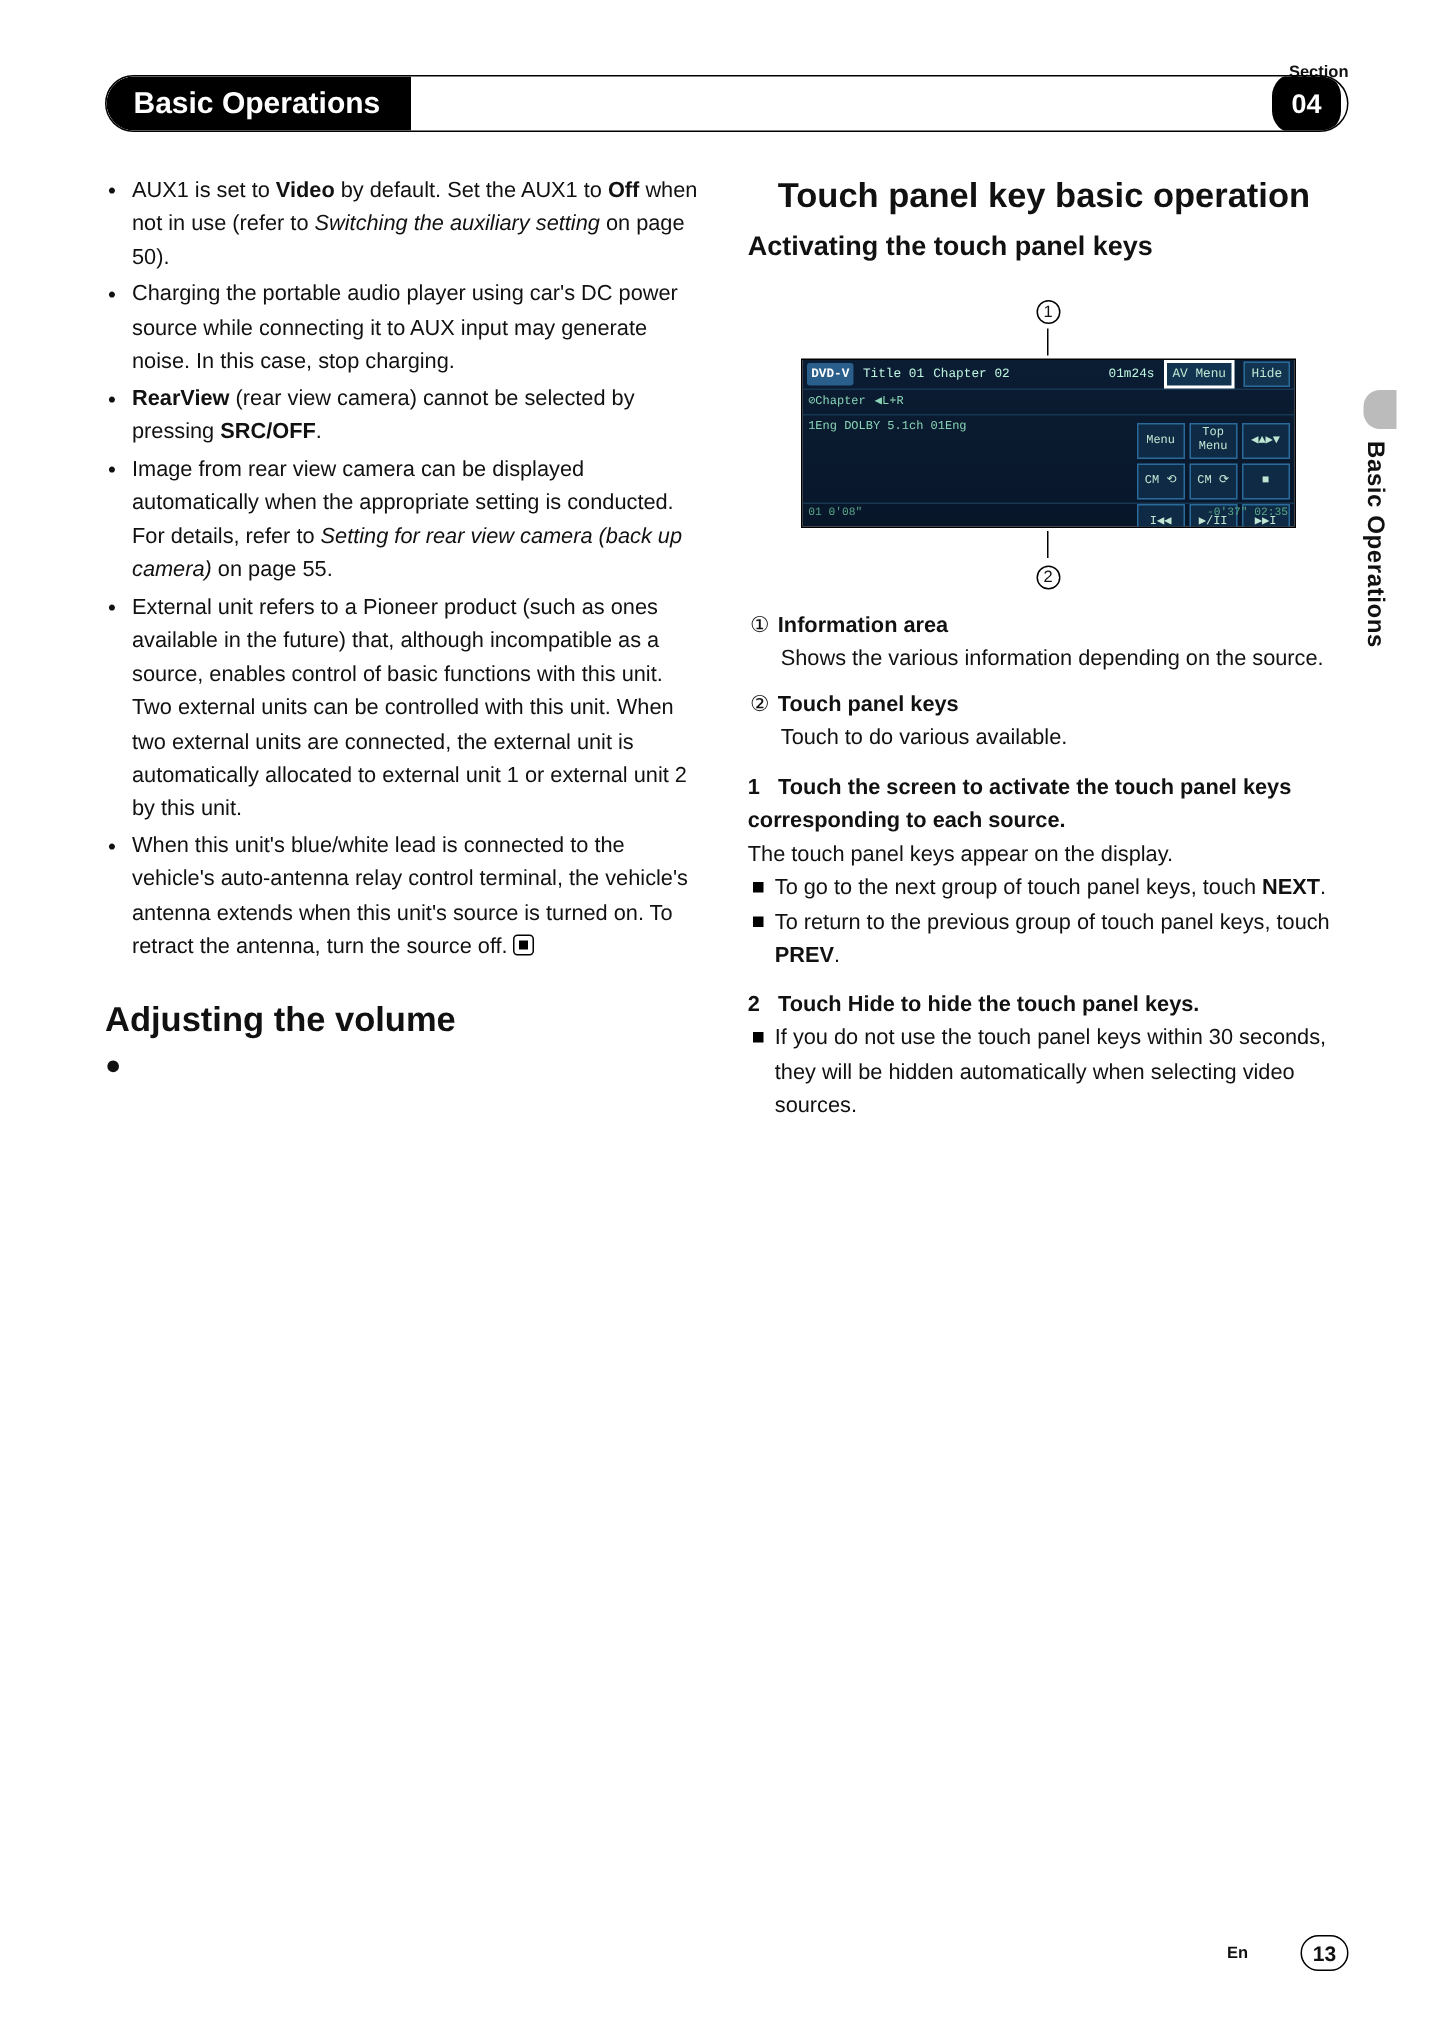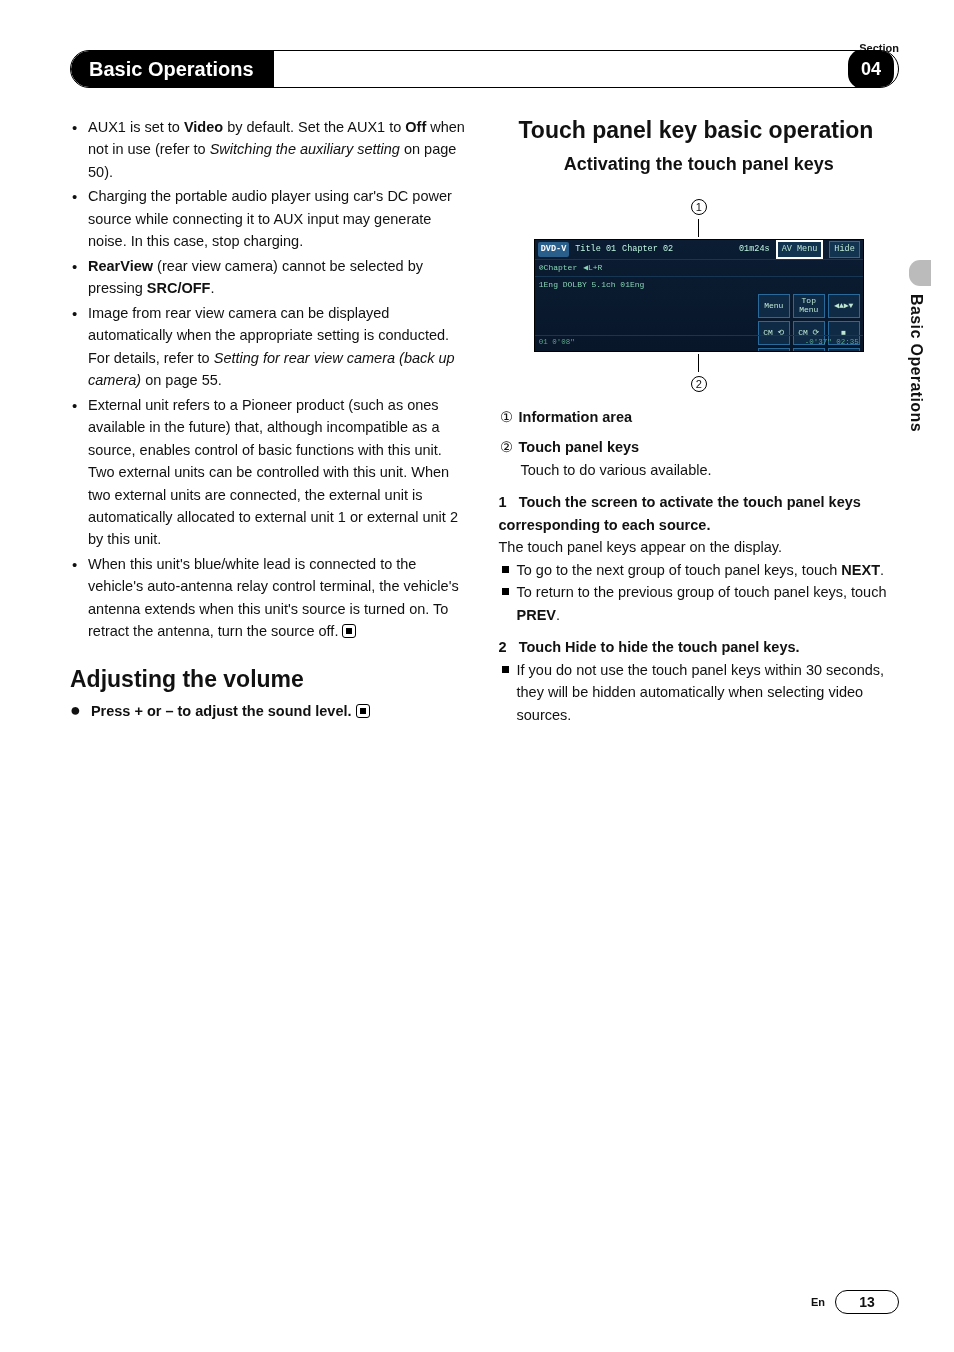--- a/index.html
+++ b/index.html
@@ -98,21 +98,20 @@
     font-weight: 900;
     margin-top: 22px;
     margin-bottom: 6px;
     line-height: 1.25;
   }
   .h2.first { margin-top: 0; margin-left: 20px; }
   .h3 {
     font-size: 18px;
     font-weight: 900;
     margin-bottom: 10px;
-    text-align: center;
   }
   .big-bullet {
     display: flex;
     align-items: flex-start;
     gap: 10px;
     font-weight: bold;
     font-size: 14.5px;
   }
   .big-bullet .dot { font-size: 18px; line-height: 1.15; }
   .stop-glyph {
@@ -201,21 +200,21 @@
   }
   .ds-body {
     position: absolute;
     top: 38px;
     bottom: 18px;
     left: 0; right: 0;
   }
   .ds-keys {
     position: absolute;
     right: 3px;
-    top: 16px;
+    top: 4px;
     display: grid;
     grid-template-columns: repeat(3, 32px);
     grid-auto-rows: 24px;
     gap: 3px;
   }
   .kbtn {
     background: #0e2a44;
     border: 1px solid #2a6a9a;
     color: #bfe6d2;
     font-size: 8px;
@@ -306,27 +305,28 @@
     gap: 10px;
     justify-content: space-between;
   }
   .footer .lang {
     font-size: 11px;
     font-weight: bold;
   }
   .page-oval {
     border: 1.3px solid #000;
     border-radius: 13px;
-    width: 64px;
+    width: 32px;
     height: 24px;
     display: flex;
     align-items: center;
     justify-content: center;
     font-weight: bold;
     font-size: 14px;
+    margin-left: 25px;
   }
 </style>
 </head>
 <body>
 
 <div class="page">
   <div class="section-label">Section</div>
 
   <div class="header-bar">
     <div class="header-capsule">
@@ -352,23 +352,20 @@
         </li>
         <li>External unit refers to a Pioneer product (such as ones available in the future) that, although incompatible as a source, enables control of basic functions with this unit. Two external units can be controlled with this unit. When two external units are connected, the external unit is automatically allocated to external unit 1 or external unit 2 by this unit.</li>
         <li>
           <span>When this unit's blue/white lead is connected to the vehicle's auto-antenna relay control terminal, the vehicle's antenna extends when this unit's source is turned on. To retract the antenna, turn the source off. </span><span class="stop-glyph"></span>
         </li>
       </ul>
 
       <div class="h2">Adjusting the volume</div>
       <div class="big-bullet">
         <span class="dot">●</span>
-        <span>
-          <span class="bold">Press + or – to adjust the sound level. </span><span class="stop-glyph"></span>
-        </span>
       </div>
     </div>
 
     <div class="col">
       <div class="h2 first">Touch panel key basic operation</div>
       <div class="h3">Activating the touch panel keys</div>
 
       <div class="device-fig">
         <div class="callout-top">
           <span class="callout-circle">1</span>
@@ -412,20 +409,21 @@
         <div class="callout-bot">
           <div class="lead-line"></div>
           <span class="callout-circle">2</span>
         </div>
       </div>
 
       <div class="def-list">
         <div class="row">
           <span class="circled-num">①</span>
           <span class="label">Information area</span>
+          <div class="desc">Shows the various information depending on the source.</div>
         </div>
         <div class="row">
           <span class="circled-num">②</span>
           <span class="label">Touch panel keys</span>
           <div class="desc">Touch to do various available.</div>
         </div>
       </div>
 
       <div class="step-head">
         <span>1</span>&nbsp;&nbsp;&nbsp;<span>Touch the screen to activate the touch panel keys corresponding to each source.</span>

